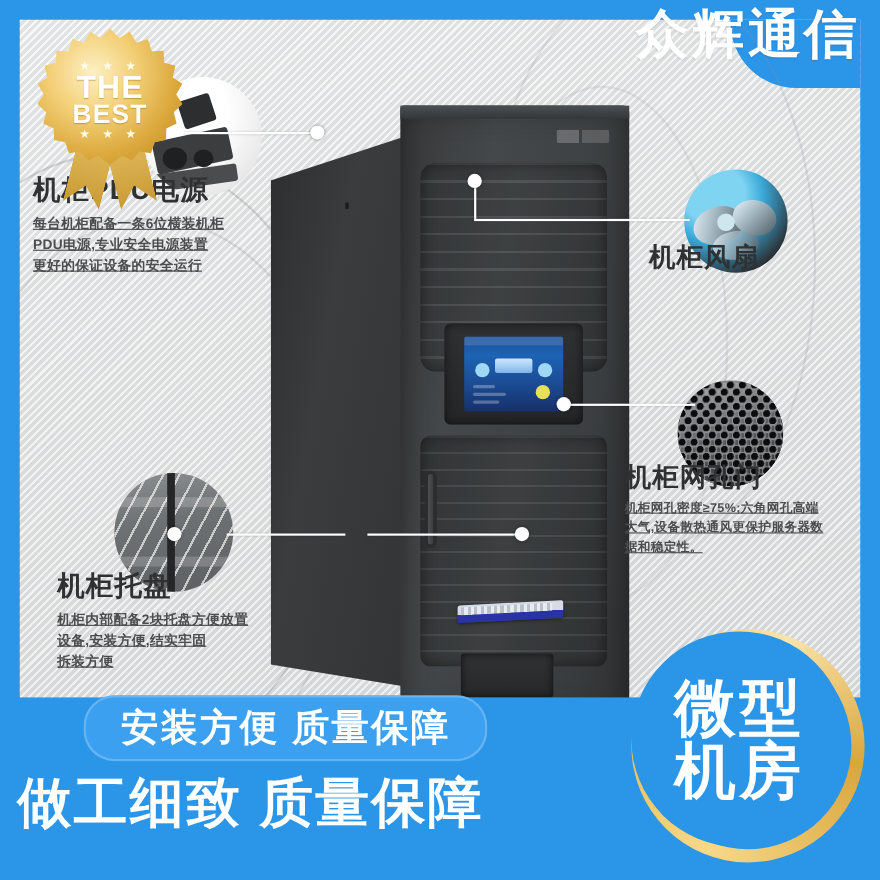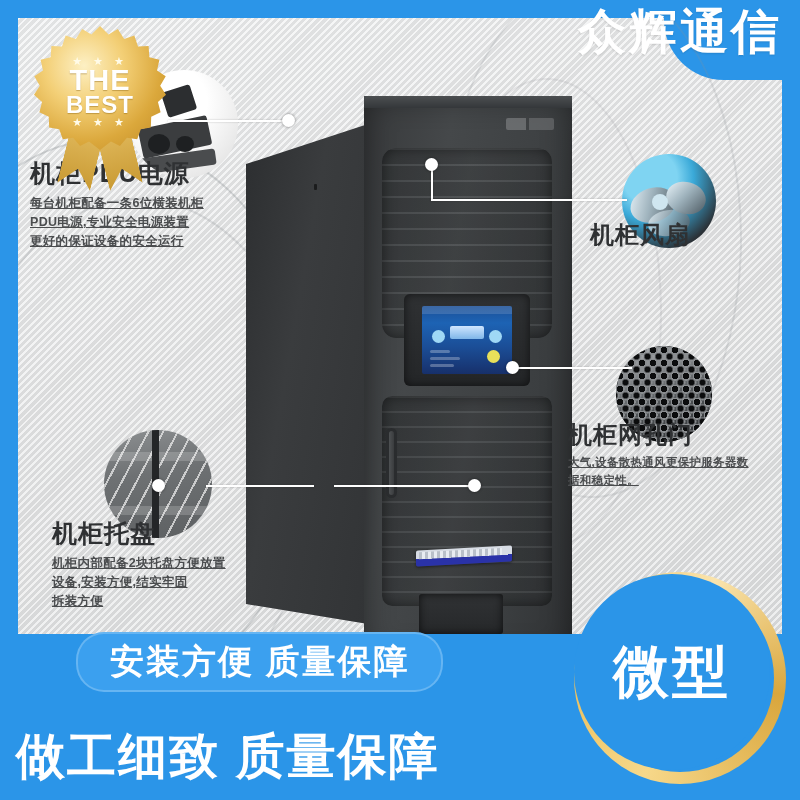--- a/index.html
+++ b/index.html
@@ -225,21 +225,21 @@
     background:#2b95e8; z-index:10;
   }
   .pill{
     position:absolute; left:76px; top:632px; z-index:14;
     padding:7px 34px; border-radius:28px;
     background:#3ba0ef; box-shadow:inset 0 0 0 2px rgba(255,255,255,.22);
     color:#ffffff; font-size:34px; font-weight:bold; letter-spacing:2px;
     white-space:nowrap;
   }
   .slogan{
-    position:absolute; left:16px; top:732px; z-index:14;
+    position:absolute; left:16px; top:706px; z-index:14;
     color:#ffffff; font-size:49px; font-weight:bold; letter-spacing:2px;
     white-space:nowrap; line-height:1;
   }
 
   
   .gold-ring{
     position:absolute; right:14px; bottom:16px; width:212px; height:212px;
     border-radius:50%; z-index:11;
     background:conic-gradient(from 200deg,#f7d88a,#e9b94f 25%,#fae4ad 50%,#d9a63c 72%,#f7d88a 100%);
   }
@@ -385,20 +385,21 @@
     </div>
   </div>
 
   <div class="callout co-fan">
     <div class="c-title">机柜风扇</div>
   </div>
 
   <div class="callout co-mesh">
     <div class="c-title">机柜网孔门</div>
     <div class="c-body">
+      <div>机柜网孔密度≥75%;六角网孔高端</div>
       <div>大气,设备散热通风更保护服务器数</div>
       <div>据和稳定性。</div>
     </div>
   </div>
 
   <div class="callout co-tray">
     <div class="c-title">机柜托盘</div>
     <div class="c-body">
       <div>机柜内部配备2块托盘方便放置</div>
       <div>设备,安装方便,结实牢固</div>
@@ -407,15 +408,16 @@
   </div>
 
   <div class="brand">众辉通信</div>
 
   <div class="bottom-blue"></div>
   <div class="gold-ring"></div>
   <div class="pill">安装方便  质量保障</div>
   <div class="slogan">做工细致  质量保障</div>
   <div class="circle-badge">
     <div>微型</div>
+    <div>机房</div>
   </div>
 
 </div>
 
 </body></html>

